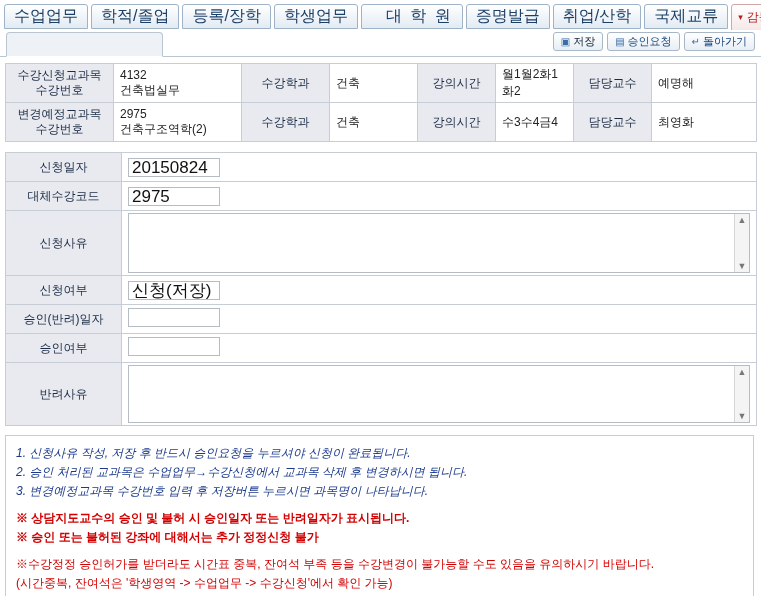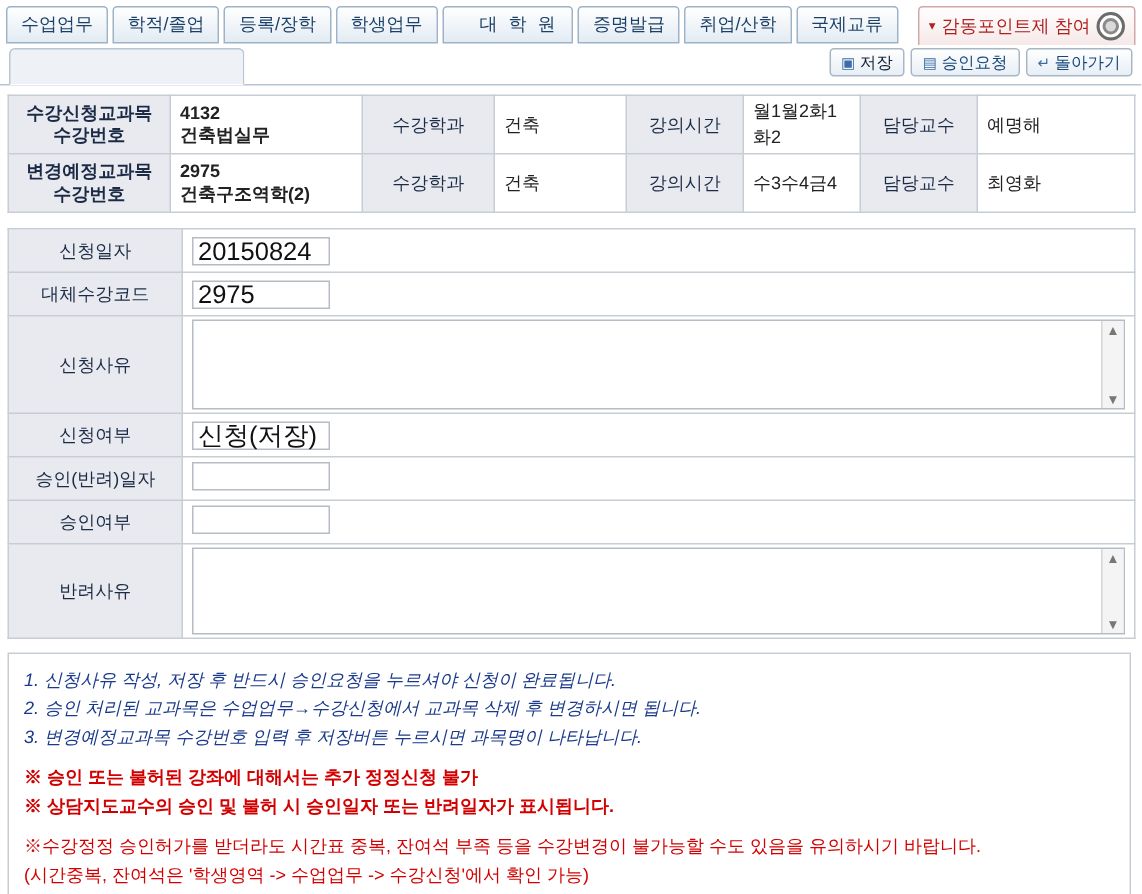--- a/index.html
+++ b/index.html
@@ -23,21 +23,21 @@
     padding: 4px 4px 0 4px;
     height: 30px;
     box-sizing: border-box;
     gap: 3px;
   }
   .tab {
     border: 1px solid #9fb3c8;
     border-radius: 3px 3px 0 0;
     background: linear-gradient(#ffffff, #e2ebf3);
     color: #1b3f66;
-    font-size: 12px;
+    font-size: 16px;
     padding: 4px 9px 5px 9px;
     line-height: 14px;
     white-space: nowrap;
     cursor: pointer;
   }
   .tab.spaced { letter-spacing: 2px; padding-left: 24px; }
   .tab-right {
     margin-left: auto;
     display: flex;
     align-items: center;
@@ -125,21 +125,21 @@
   .lbl {
     background: #e8eaf0;
     color: #1c2b45;
     text-align: center;
     font-size: 12px;
   }
   .val { background: #ffffff; }
 
   .top-table { margin-top: 6px; }
   .top-table td { height: 34px; }
-  .two-line { line-height: 15px; font-weight: bold; }
+  .two-line { line-height: 15px; }
 
   
   .form { margin-top: 10px; }
   .form td { height: 24px; }
   .inp {
     border: 1px solid #b6bcc4;
     background: #ffffff;
     height: 17px;
     line-height: 17px;
     font-size: 17px;
@@ -341,18 +341,18 @@
       </td>
     </tr>
   </tbody>
 </table>
 
 <div class="notice">
   <div class="blue">1. 신청사유 작성, 저장 후 반드시 승인요청을 누르셔야 신청이 완료됩니다.</div>
   <div class="blue">2. 승인 처리된 교과목은 수업업무→수강신청에서 교과목 삭제 후 변경하시면 됩니다.</div>
   <div class="blue">3. 변경예정교과목 수강번호 입력 후 저장버튼 누르시면 과목명이 나타납니다.</div>
   <div class="sp"></div>
+  <div class="red-bold">※ 상담지도교수의 승인 및 불허 시 승인일자 또는 반려일자가 표시됩니다.</div>
   <div class="red-bold">※ 승인 또는 불허된 강좌에 대해서는 추가 정정신청 불가</div>
-  <div class="red-bold">※ 상담지도교수의 승인 및 불허 시 승인일자 또는 반려일자가 표시됩니다.</div>
   <div class="sp"></div>
   <div class="red">※수강정정 승인허가를 받더라도 시간표 중복, 잔여석 부족 등을 수강변경이 불가능할 수도 있음을 유의하시기 바랍니다.</div>
   <div class="red">(시간중복, 잔여석은 '학생영역 -&gt; 수업업무 -&gt; 수강신청'에서 확인 가능)</div>
 </div>
 
 </body></html>

